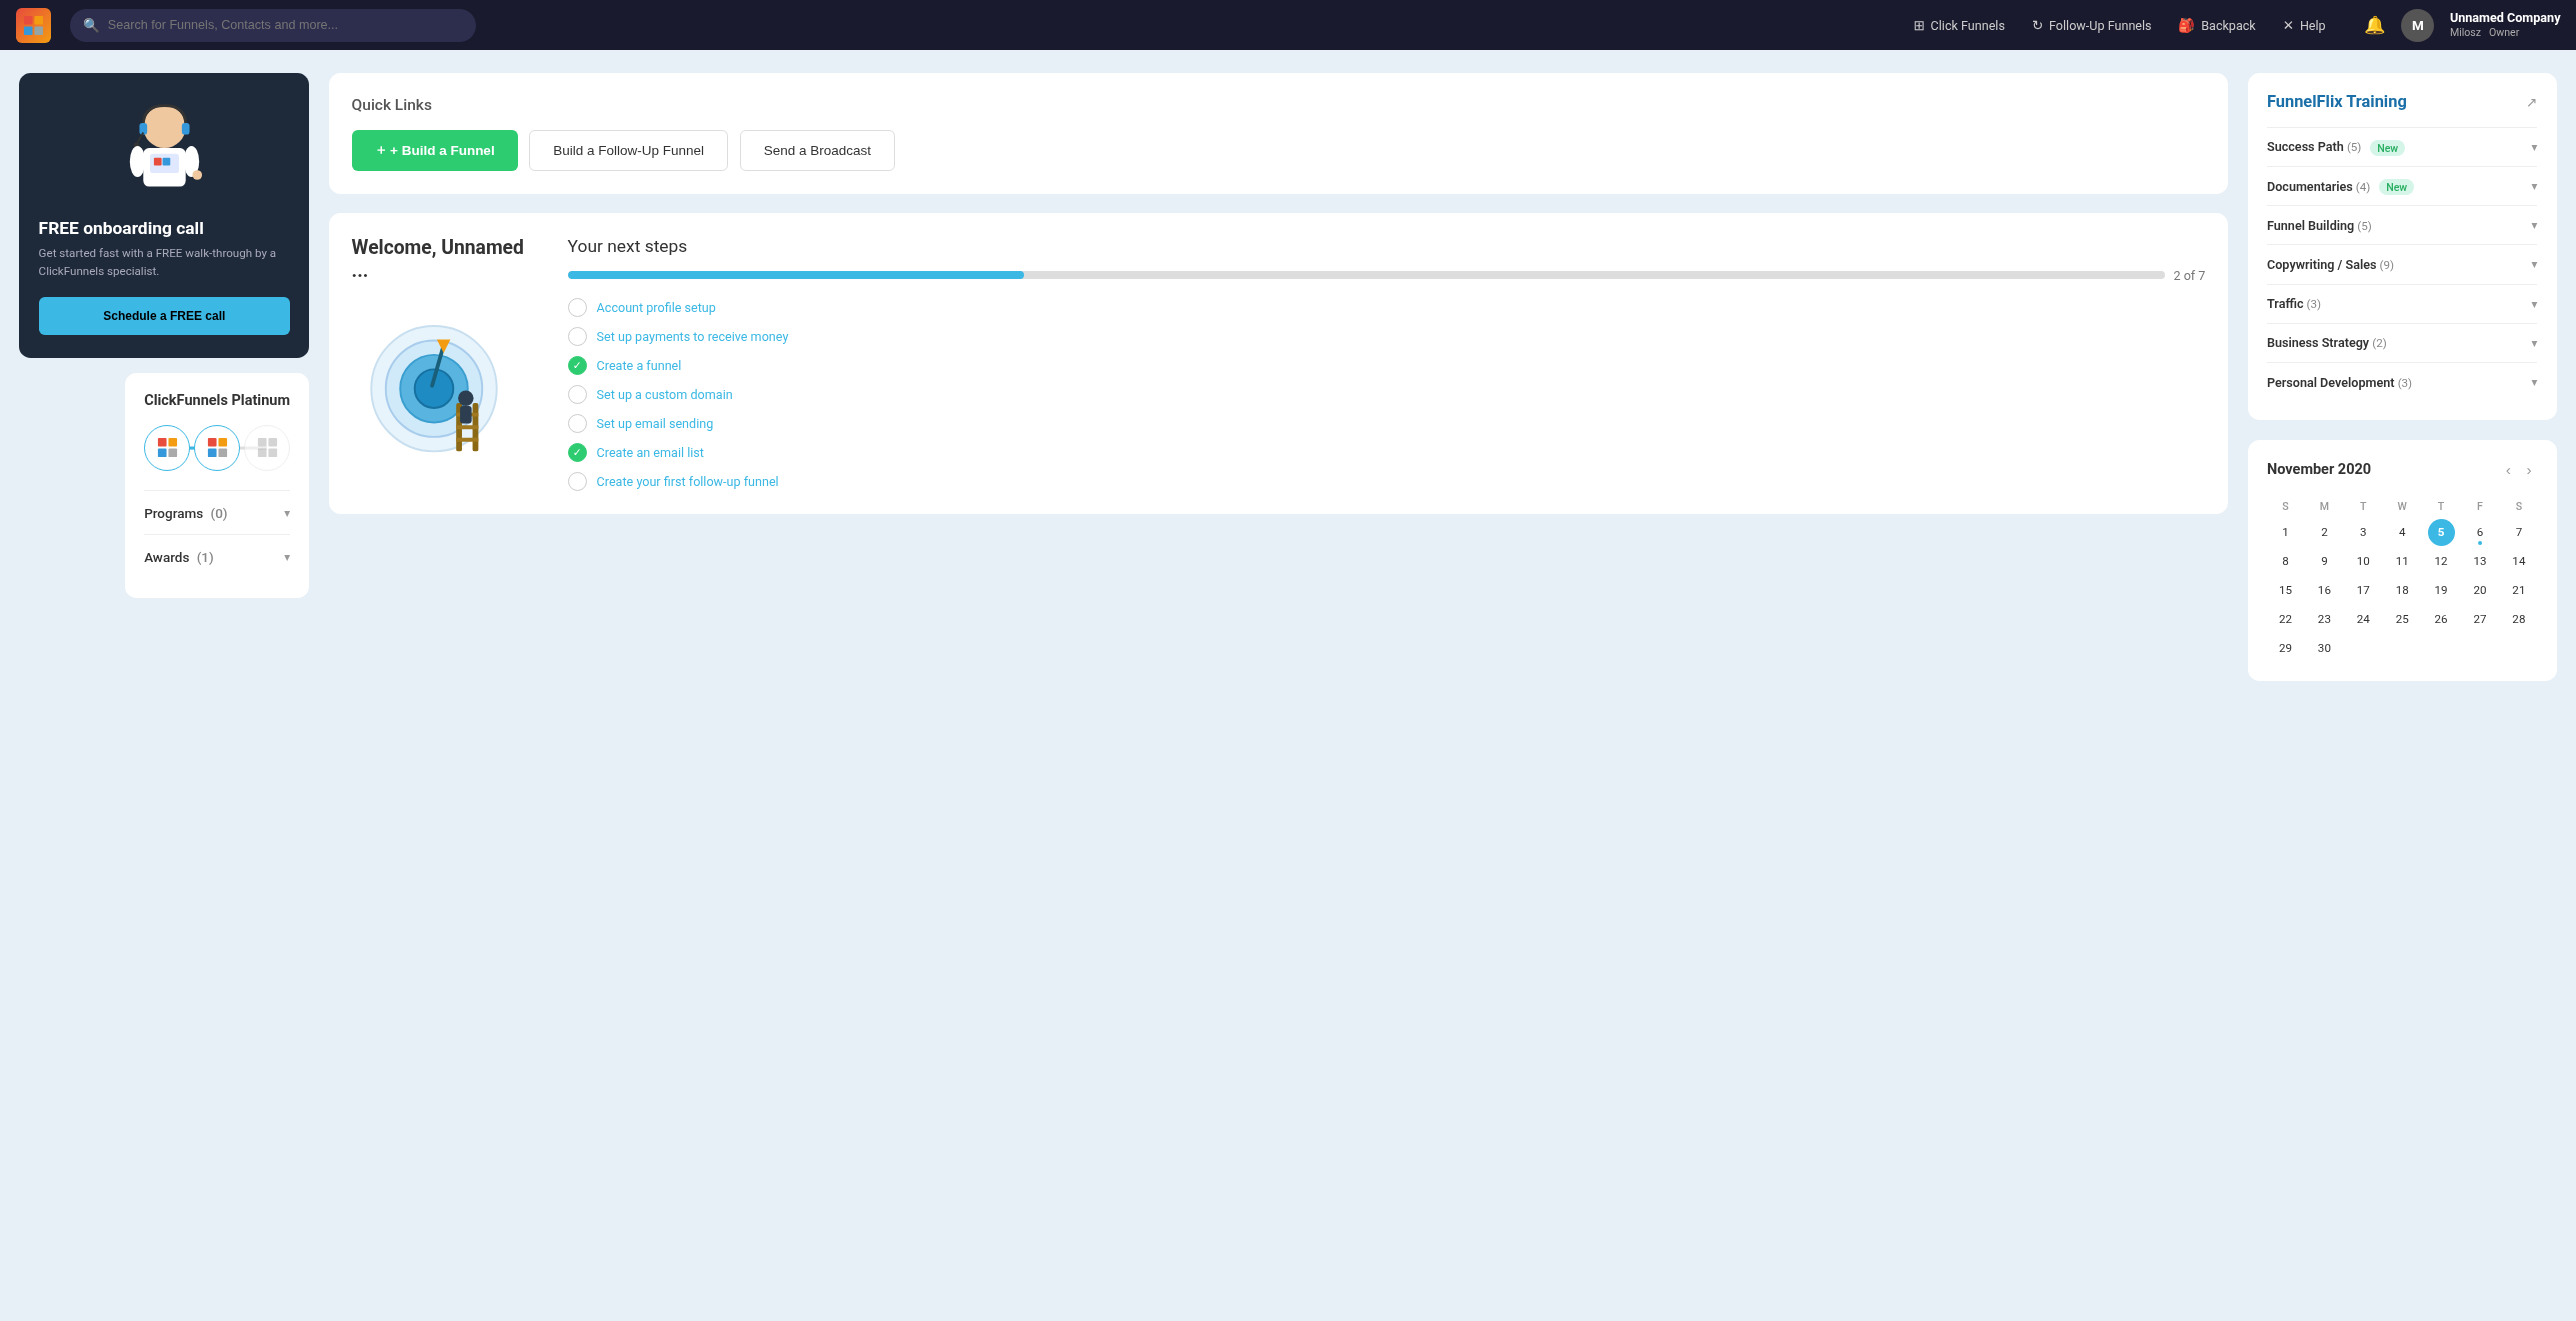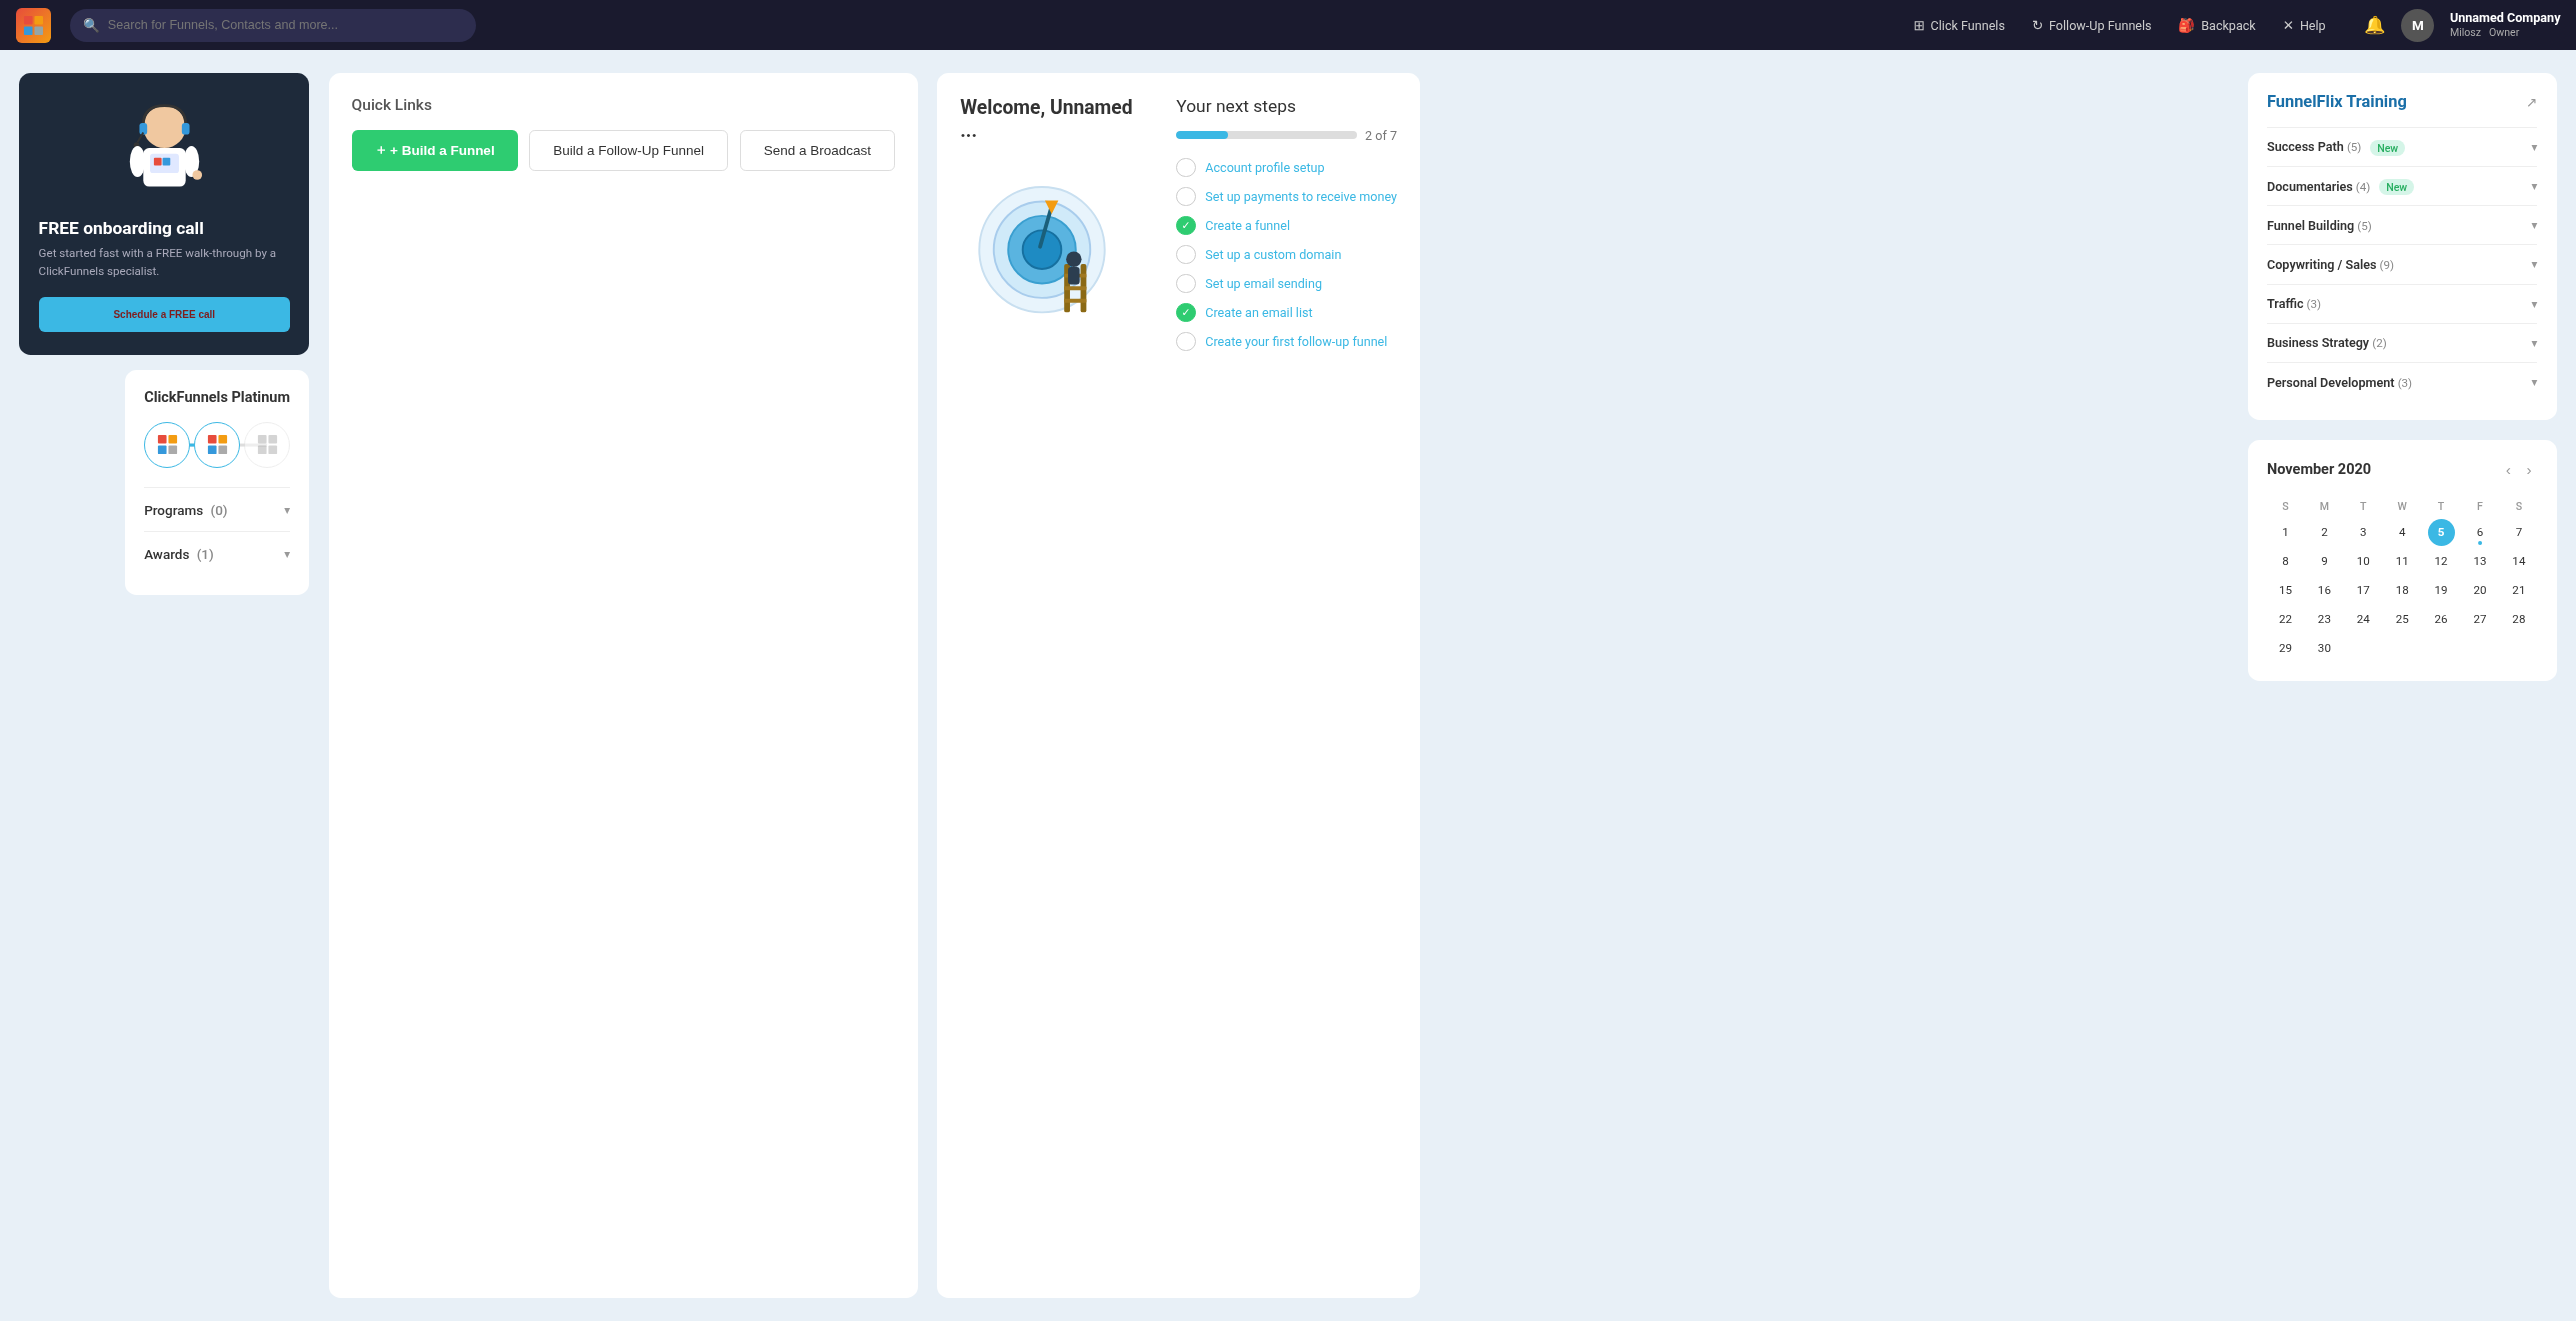--- a/index.html
+++ b/index.html
@@ -82,26 +82,26 @@
       overflow: hidden;
     }
     .onboarding-title {
       font-size: 17.4px; font-weight: bold; margin-bottom: 7.7px;
     }
     .onboarding-desc {
       font-size: 11.6px; color: #aab; line-height: 1.5; margin-bottom: 17.4px;
     }
     .schedule-btn {
       background: #3bb8e4;
-      color: #7f1d1d;
+      color: #000000;
       border: none;
       border-radius: 5.8px;
       width: 100%;
       padding: 11.6px;
-      font-size: 10px;
+      font-size: 12px;
       font-weight: bold;
       cursor: pointer;
     }
 
     .platinum-card {
       background: white;
       border-radius: 11.6px;
       padding: 19.3px;
     }
     .platinum-title { font-size: 14.5px; font-weight: bold; color: #333; margin-bottom: 15.5px; }
@@ -137,21 +137,21 @@
     .accordion-item {
       border-top: 1px solid #eee;
       padding: 13.5px 0;
       display: flex; align-items: center; justify-content: space-between;
       cursor: pointer;
     }
     .accordion-label { font-size: 13.5px; color: #333; font-weight: 500; }
     .chevron { color: #999; font-size: 11.6px; }
 
     
-    .center-col { display: flex; flex-direction: row; gap: 19.3px; }
+    .center-col { display: flex; flex-direction: column; gap: 19.3px; }
 
     .quick-links-card {
       background: white;
       border-radius: 11.6px;
       padding: 23px;
     }
     .quick-links-title { font-size: 15.5px; font-weight: 500; color: #555; margin-bottom: 15.5px; }
     .quick-links-btns { display: flex; gap: 11.6px; flex-wrap: wrap; }
     .btn-build-funnel {
       background: #2ecc71;

